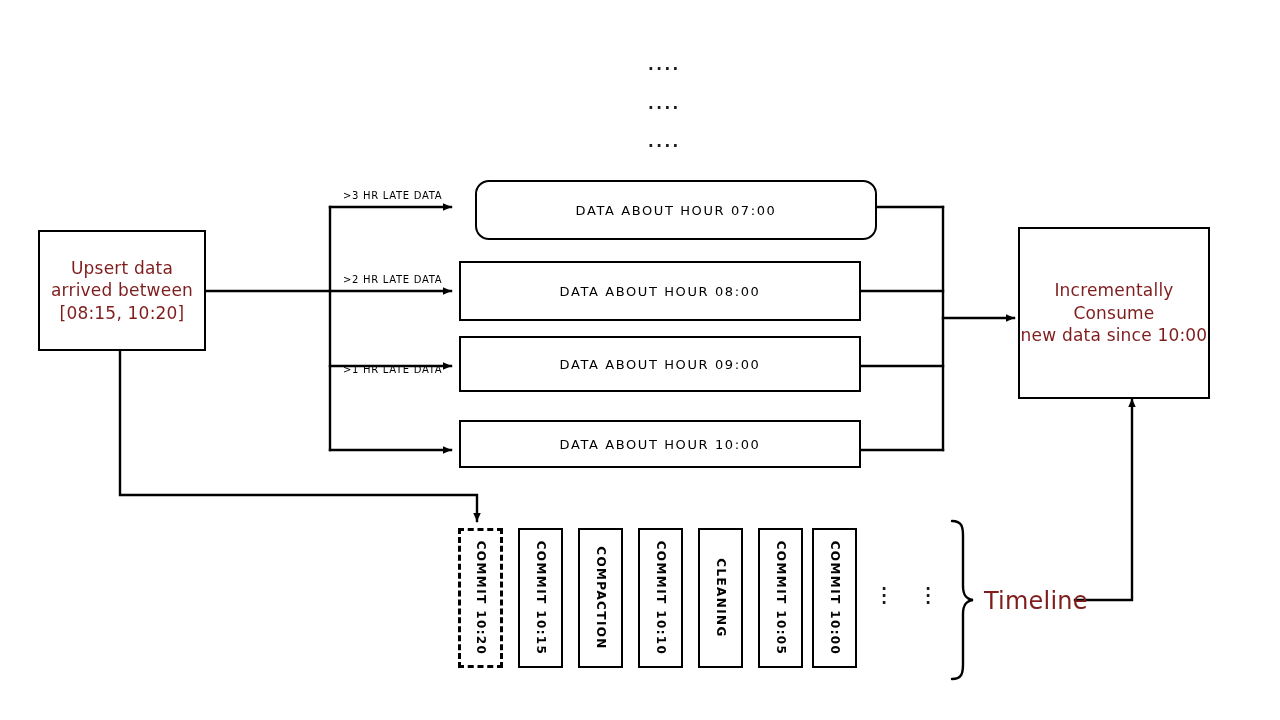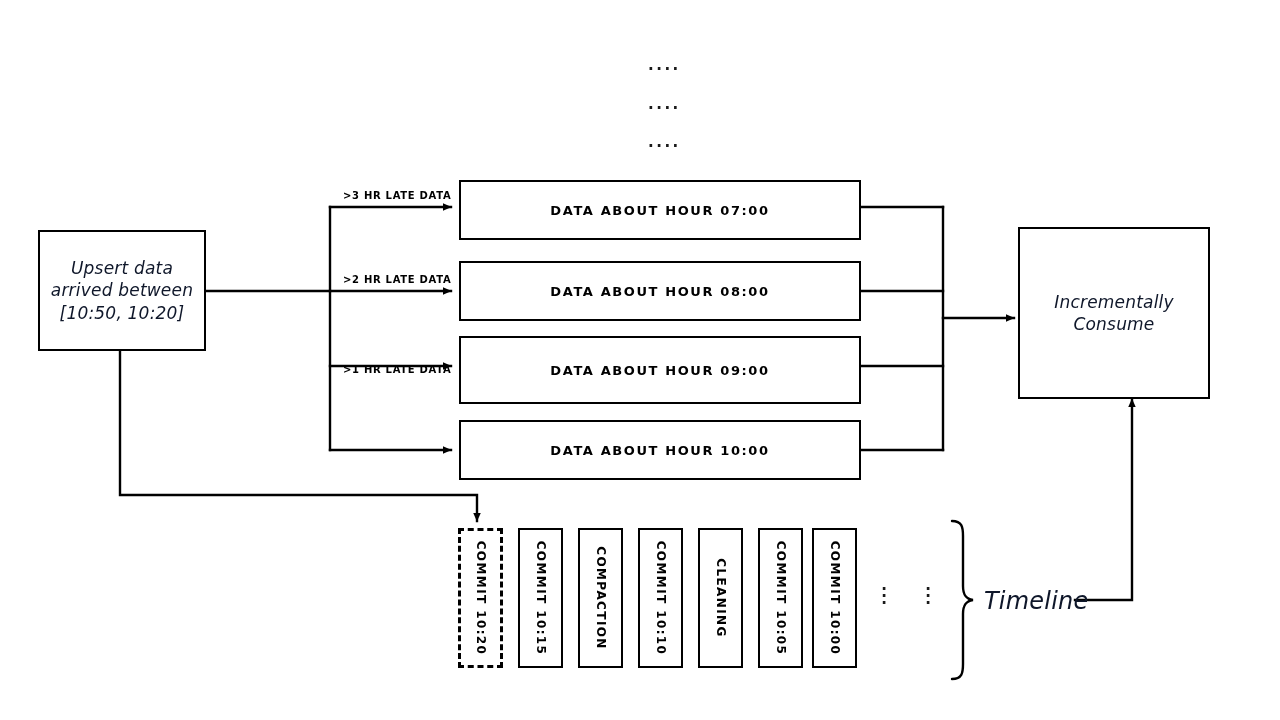--- a/index.html
+++ b/index.html
@@ -37,28 +37,27 @@
     text-align: center;
   }
 
   
   .hand {
     font-family: "DejaVu Sans", sans-serif;
     font-weight: 400;
     font-size: 17px;
     line-height: 1.32;
     letter-spacing: 0.2px;
-    color: #0f172a;
-    font-style: italic;
+    color: #7f1d1d;
   }
 
   
   .caps {
     font-family: "DejaVu Sans", sans-serif;
-    font-weight: 700;
+    font-weight: 400;
     font-size: 13px;
     letter-spacing: 1.6px;
     text-transform: uppercase;
     color: #000;
     white-space: nowrap;
   }
   .caps.small {
     font-size: 10px;
     letter-spacing: 0.7px;
   }
@@ -161,44 +160,45 @@
   </svg>
 
   <div class="dots-h" style="left:648px; top:56px;">....</div>
   <div class="dots-h" style="left:648px; top:95px;">....</div>
   <div class="dots-h" style="left:648px; top:133px;">....</div>
 
   <div class="node" style="left:38px; top:230px; width:168px; height:121px;">
     <div class="hand">
       <div>Upsert data</div>
       <div>arrived between</div>
-      <div>[10:50, 10:20]</div>
+      <div>[08:15, 10:20]</div>
     </div>
   </div>
 
   <div class="arrow-label caps small" style="left:343px; top:190px;">&gt;3 HR LATE DATA</div>
   <div class="arrow-label caps small" style="left:343px; top:274px;">&gt;2 HR LATE DATA</div>
   <div class="arrow-label caps small" style="left:343px; top:332px;margin-top:32px;">&gt;1 HR LATE DATA</div>
 
-  <div class="node" style="left:459px; top:180px; width:402px; height:60px;">
+  <div class="node" style="left:475px; top:180px; width:402px; height:60px;border-radius:14px;">
     <span class="caps">DATA ABOUT HOUR 07:00</span>
   </div>
   <div class="node" style="left:459px; top:261px; width:402px; height:60px;">
     <span class="caps">DATA ABOUT HOUR 08:00</span>
   </div>
-  <div class="node" style="left:459px; top:336px; width:402px; height:68px;">
+  <div class="node" style="left:459px; top:336px; width:402px; height:56px;">
     <span class="caps">DATA ABOUT HOUR 09:00</span>
   </div>
-  <div class="node" style="left:459px; top:420px; width:402px; height:60px;">
+  <div class="node" style="left:459px; top:420px; width:402px; height:48px;">
     <span class="caps">DATA ABOUT HOUR 10:00</span>
   </div>
 
   <div class="node" style="left:1018px; top:227px; width:192px; height:172px;">
     <div class="hand">
       <div>Incrementally Consume</div>
+      <div>new data since 10:00</div>
     </div>
   </div>
 
   <div class="vbox dashed" style="left:458px; top:528px; width:45px; height:140px;">
     <span class="vtext">COMMIT 10:20</span>
   </div>
   <div class="vbox" style="left:518px; top:528px; width:45px; height:140px;">
     <span class="vtext">COMMIT 10:15</span>
   </div>
   <div class="vbox" style="left:578px; top:528px; width:45px; height:140px;">

